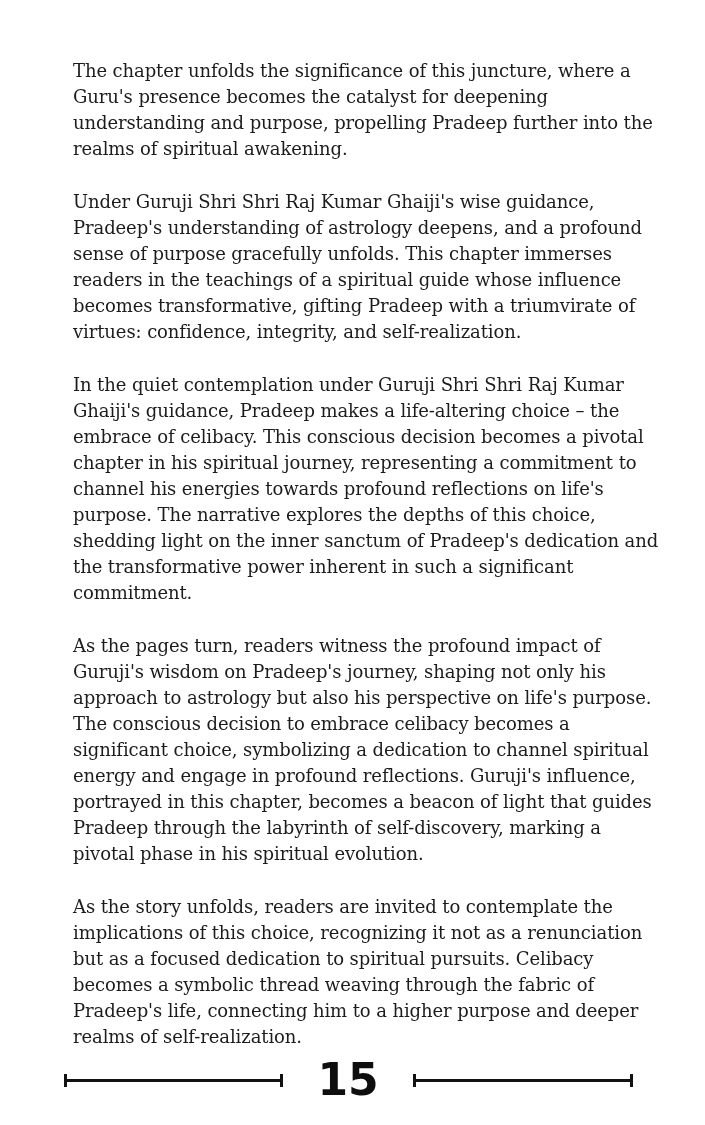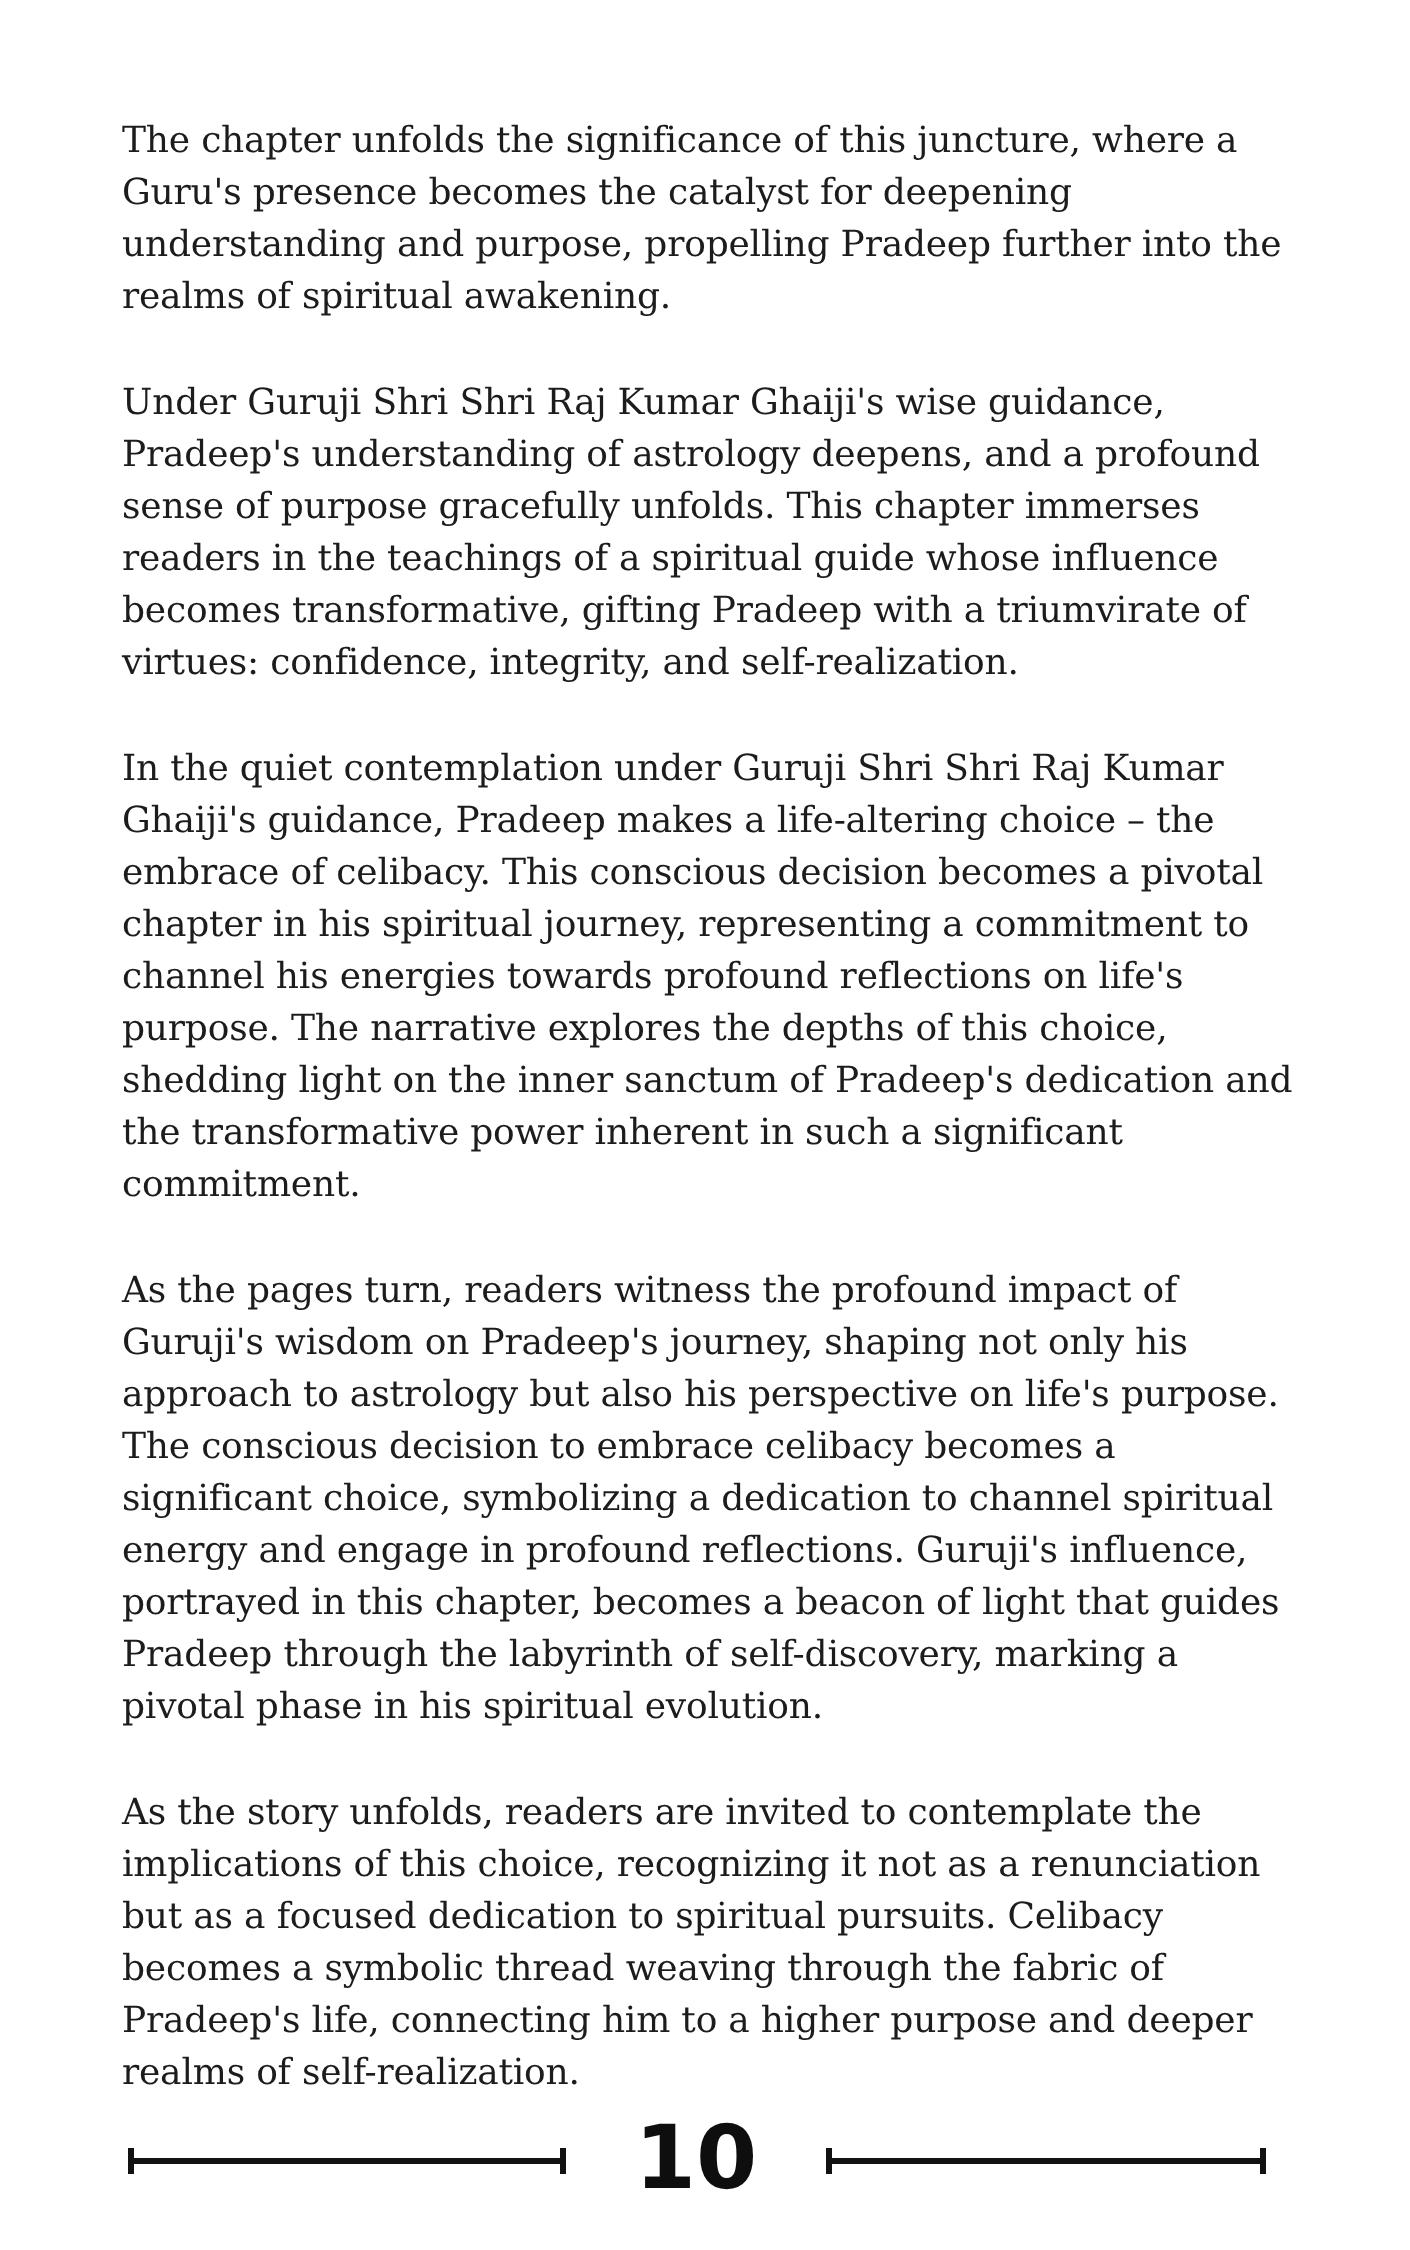--- a/index.html
+++ b/index.html
@@ -18,21 +18,21 @@
     font-family: "DejaVu Serif", serif;
     color: #1c1c1c;
   }
   .content {
     position: absolute;
     left: 57px;
     top: 58px;
     width: 640px;
   }
   .para {
-    margin: 0 0 27px 4px;
+    margin: 0 0 27px 16px;
     font-size: 18px;
     line-height: 26px;
     letter-spacing: -0.1px;
     white-space: pre;
     color: #1c1c1c;
   }
   .footer {
     position: absolute;
     left: 0;
     top: 1056px;
@@ -104,16 +104,16 @@
     <p class="para">As the story unfolds, readers are invited to contemplate the
 implications of this choice, recognizing it not as a renunciation
 but as a focused dedication to spiritual pursuits. Celibacy
 becomes a symbolic thread weaving through the fabric of
 Pradeep's life, connecting him to a higher purpose and deeper
 realms of self-realization.</p>
   </div>
 
   <div class="footer">
     <div class="rule rule-left"></div>
-    <div class="page-number">10</div>
+    <div class="page-number">15</div>
     <div class="rule rule-right"></div>
   </div>
 </div>
 
 </body></html>

